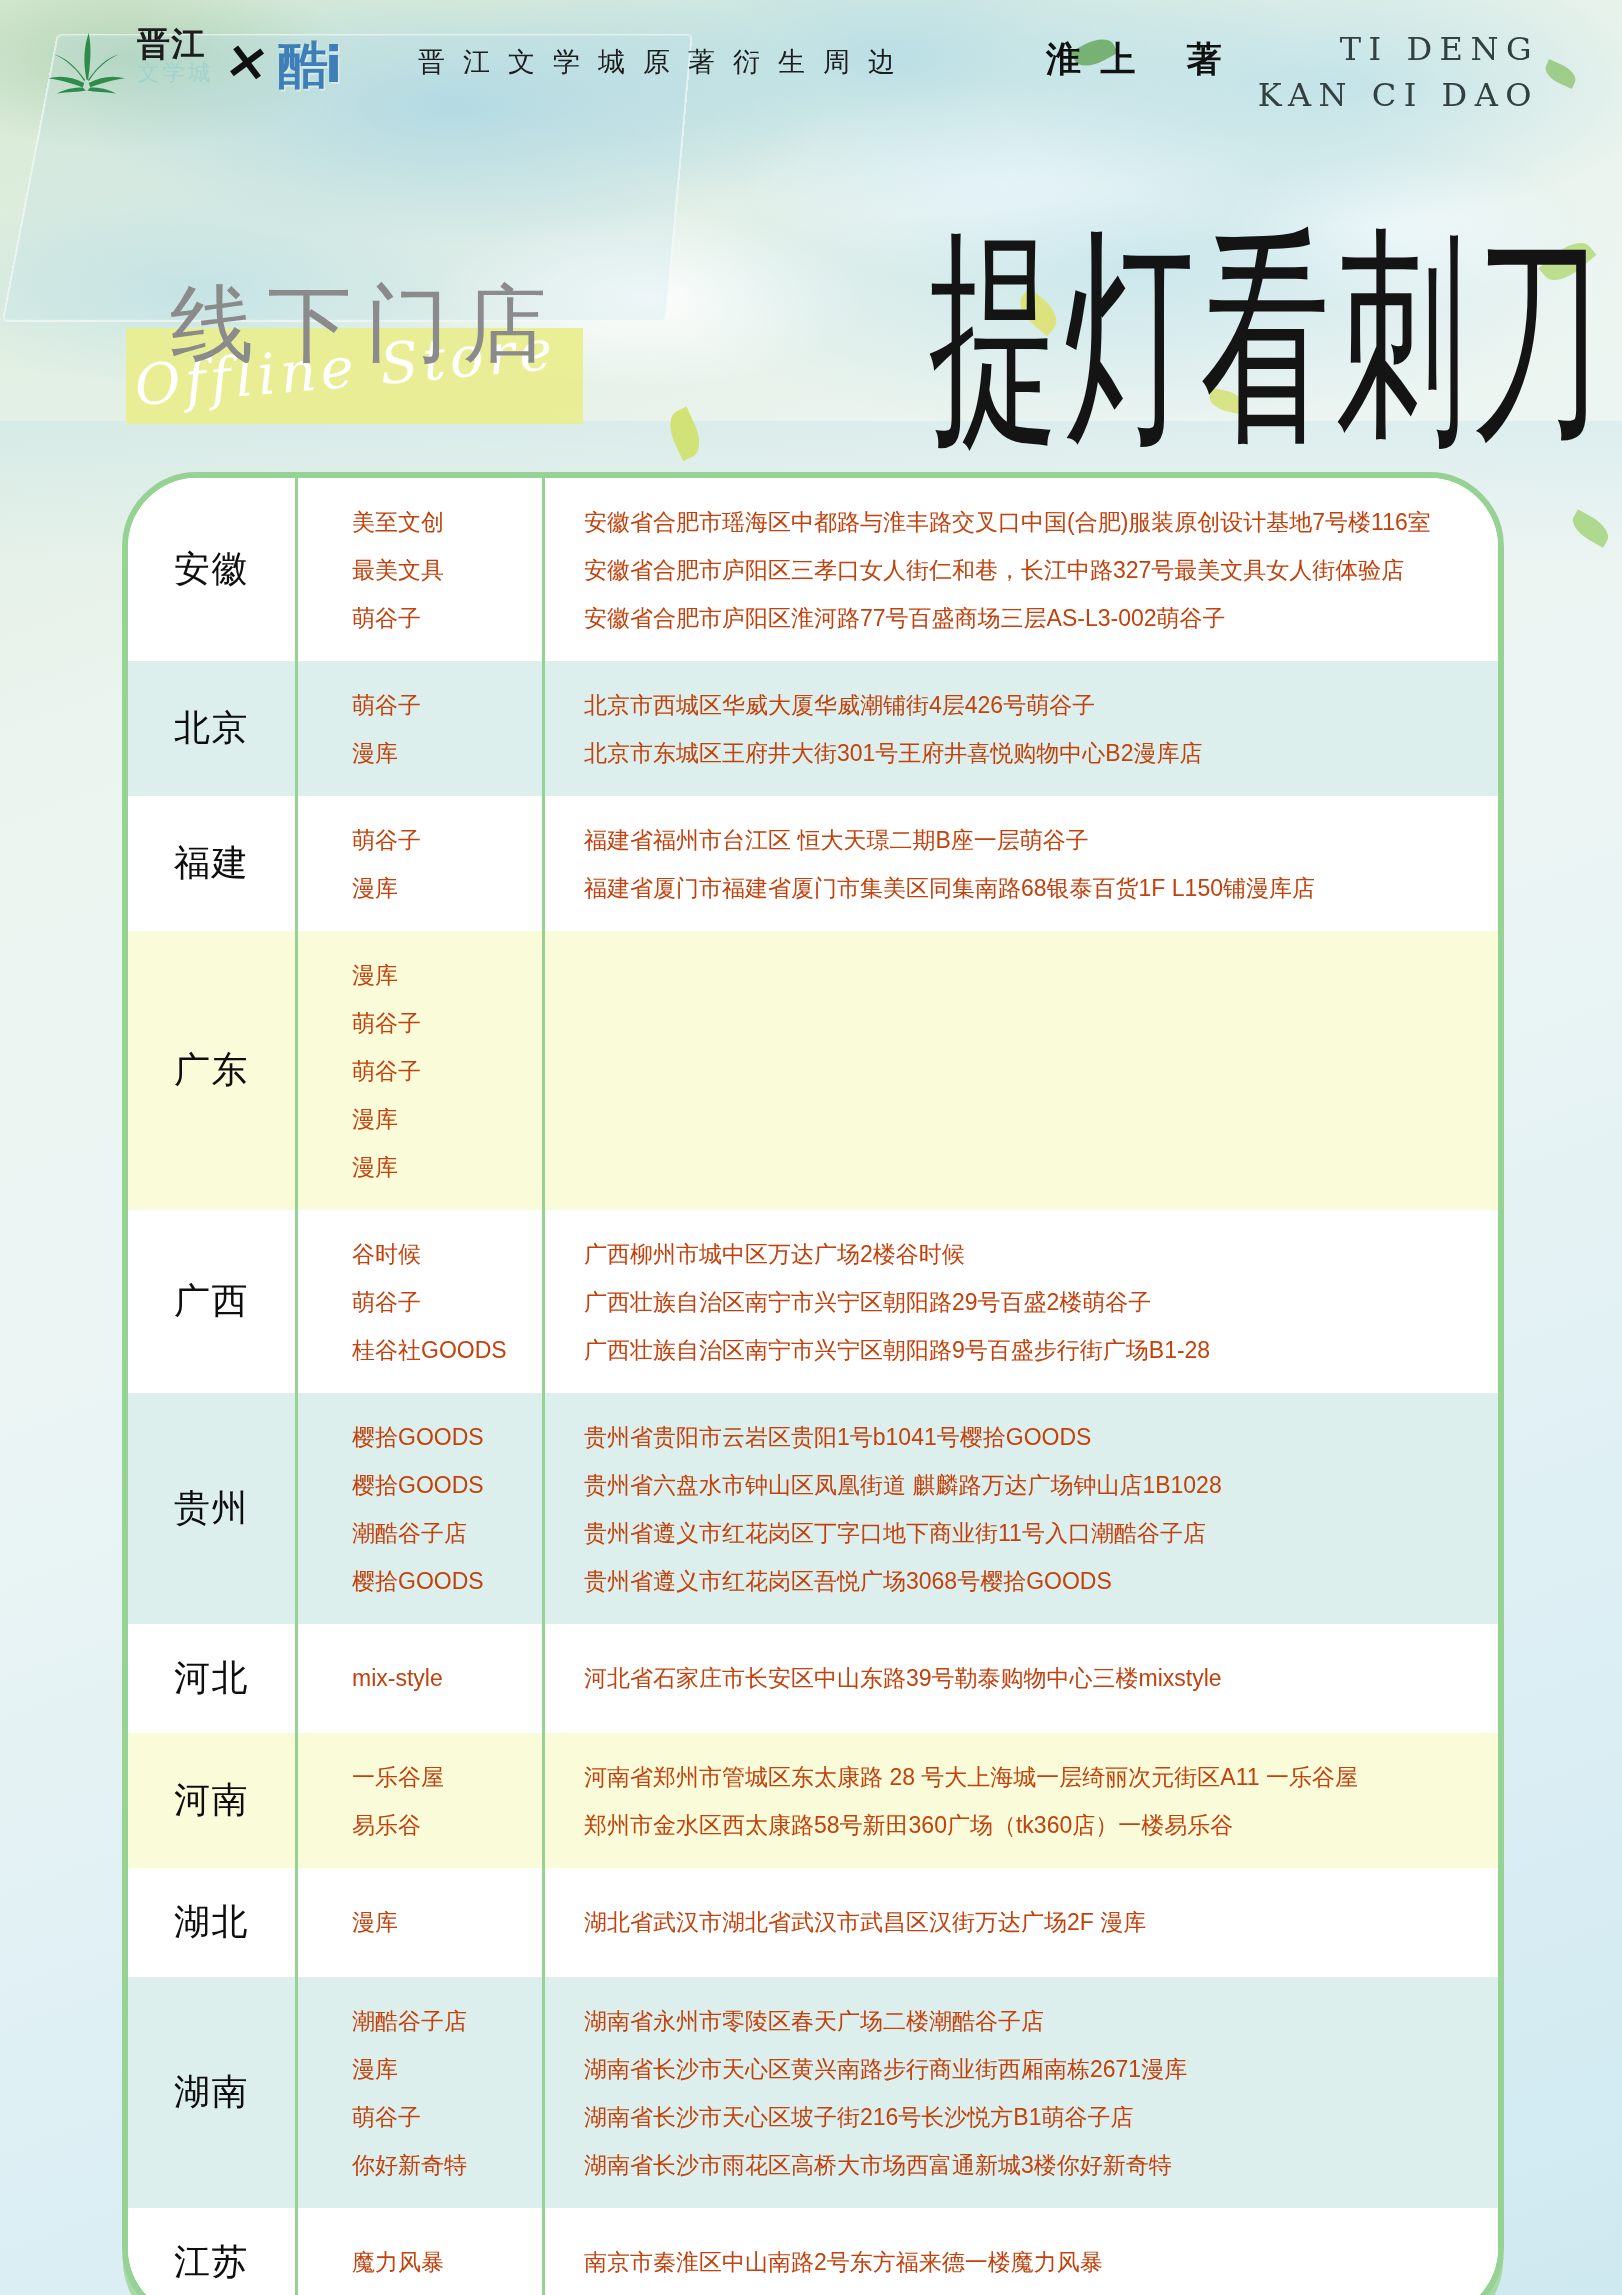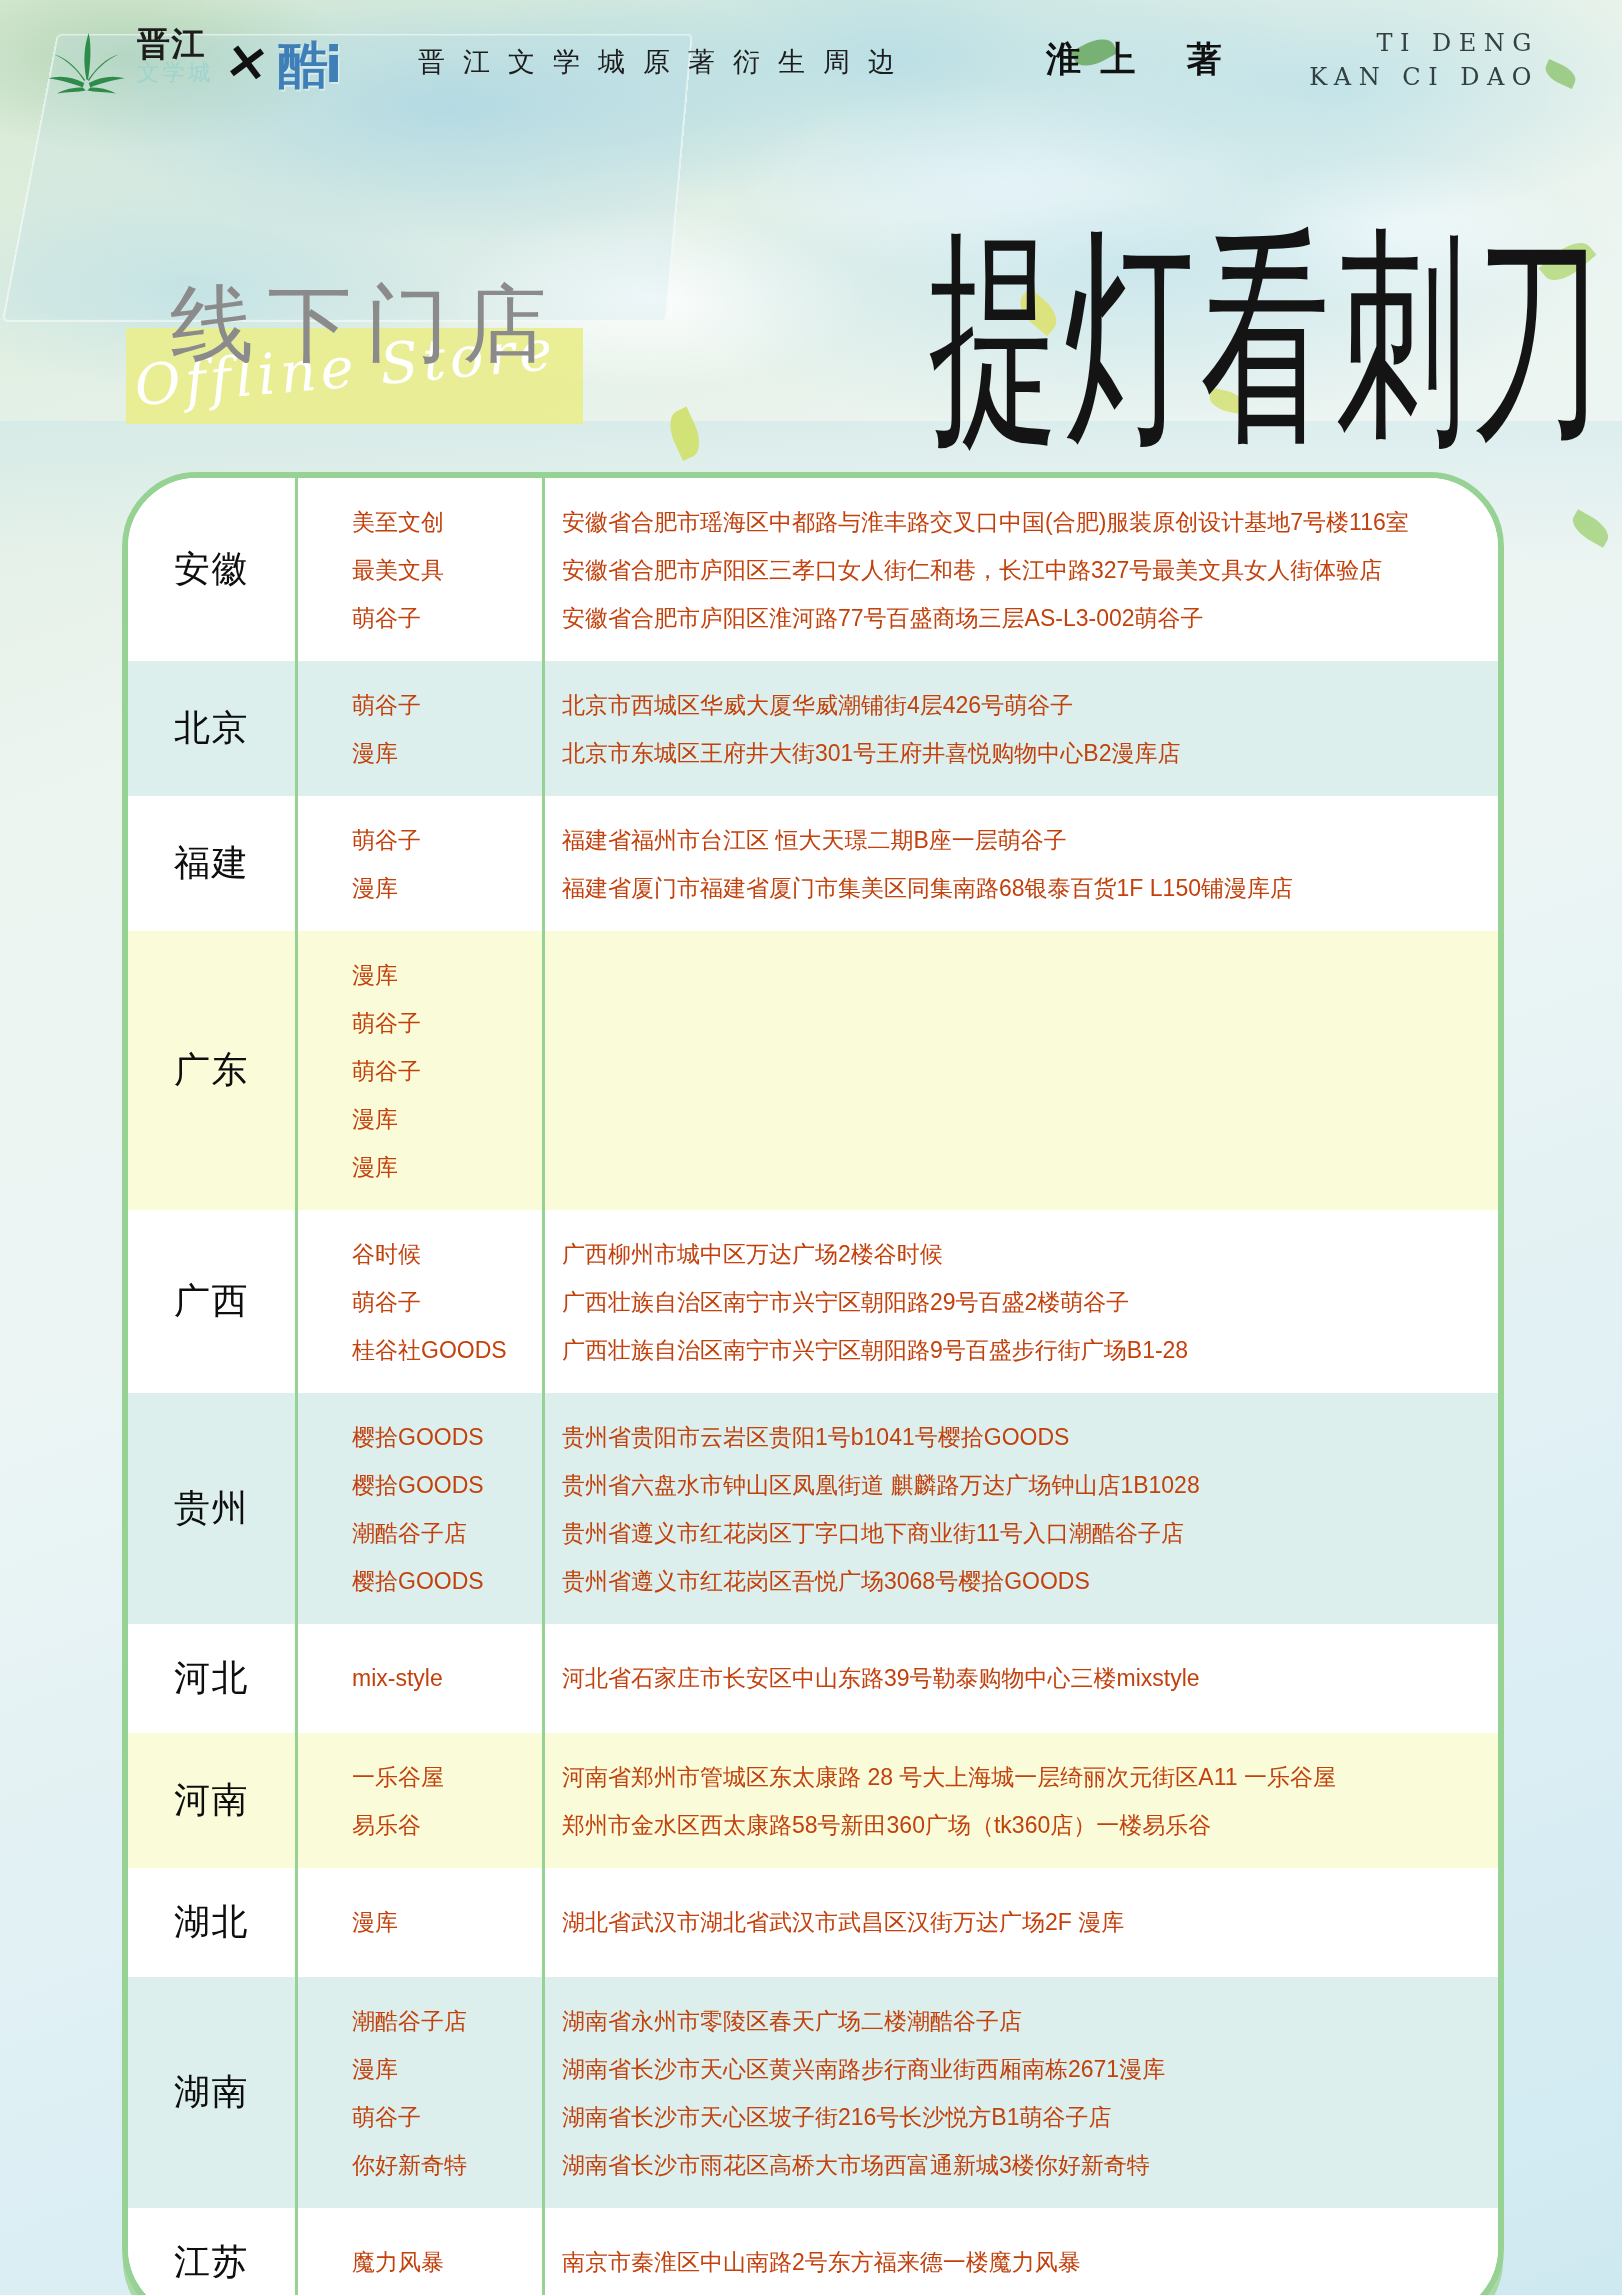--- a/index.html
+++ b/index.html
@@ -47,21 +47,21 @@
   .jj-mark{width:83px;height:68px;}
   .jj-text{margin-left:9px;line-height:1;}
   .jj-cn{font-family:"DejaVu Serif",serif;font-weight:bold;font-size:33px;color:#1d1d1d;letter-spacing:1.5px;}
   .jj-sub{font-size:22.5px;color:#9fd3cf;letter-spacing:3px;margin-top:1.5px;}
   .jj-url{font-size:8.3px;color:#b9ddd9;letter-spacing:1.5px;margin-top:3px;}
   .x-sep{position:absolute;left:225px;top:30px;font-size:53px;font-weight:bold;color:#111;transform:rotate(8deg);font-family:"DejaVu Sans",sans-serif;}
   .x-leafbg{position:absolute;left:219px;top:56px;width:42px;height:53px;background:#e7e96e;border-radius:50% 50% 50% 50%/60% 60% 40% 40%;transform:rotate(-12deg);opacity:.9;z-index:-1;}
   .cool-logo{position:absolute;left:278px;top:32px;font-weight:bold;font-size:50px;color:#3f7fb8;font-family:"DejaVu Sans",sans-serif;letter-spacing:-3px;text-shadow:1.5px 1.5px 0 rgba(255,255,255,.4);}
   .tagline{position:absolute;left:418px;top:44px;font-size:27px;letter-spacing:18px;color:#1d1d1d;}
   .author{position:absolute;left:1046px;top:36px;font-family:"DejaVu Serif",serif;font-size:35px;letter-spacing:19.5px;color:#111;font-weight:bold;}
-  .roman{position:absolute;right:53px;top:25.5px;text-align:right;font-family:"DejaVu Serif",serif;font-size:24px;letter-spacing:7.5px;color:#32403f;line-height:1.45;}
+  .roman{position:absolute;right:53px;top:25.5px;text-align:right;font-family:"DejaVu Serif",serif;font-size:32px;letter-spacing:7.5px;color:#32403f;line-height:1.45;}
 
   
   .offline-wrap{position:absolute;left:120px;top:263px;width:526px;height:173px;}
   .offline-hl{position:absolute;left:6px;top:65px;width:457px;height:96px;background:var(--highlight);opacity:.92;}
   .offline-cn{position:absolute;left:50px;top:4.5px;font-family:"DejaVu Serif",serif;font-size:84px;letter-spacing:13.5px;color:#8b8b8b;font-weight:500;}
   .offline-script{position:absolute;left:13.5px;top:72px;font-family:"DejaVu Serif",serif;font-style:italic;font-size:56px;color:#ffffff;letter-spacing:4.5px;transform:rotate(-5deg);white-space:nowrap;}
   .big-title{position:absolute;left:864px;top:186px;width:721px;text-align:center;
     font-family:"DejaVu Serif",serif;font-size:158px;color:#141414;letter-spacing:7.5px;white-space:nowrap;
     transform:scale(.82,1.45);transform-origin:center top;font-weight:500;}
 
@@ -69,21 +69,21 @@
   .stable{position:absolute;left:122px;top:472px;width:1370px;background:#ffffff;
     border:6.8px solid var(--green);border-radius:75px;overflow:hidden;
     box-shadow:0 12px 0 -0.8px var(--green-soft);}
   .trow{display:grid;grid-template-columns:167px 250px 1fr;}
   .trow.cyan{background:var(--row-cyan);}
   .trow.yellow{background:var(--row-yellow);}
   .trow.white{background:#ffffff;}
   .cell{padding:19.5px 0;}
   .cell.prov{display:flex;align-items:center;justify-content:center;font-size:36px;letter-spacing:1.5px;color:#0e0e0e;font-weight:500;padding:19.5px 0;border-radius:29px;}
   .cell.names{border-left:3.8px solid var(--green);border-right:3.8px solid var(--green);padding-left:54px;}
-  .cell.addrs{padding-left:17px;padding-right:22.5px;}
+  .cell.addrs{padding-left:39px;padding-right:22.5px;}
   .line{line-height:48px;font-size:23px;color:#c2410c;white-space:nowrap;}
   .trow.single .cell{padding-top:30px;padding-bottom:30px;}
 </style>
 </head>
 <body>
 
 <div class="page">
 
   <div class="sky"></div>
   <div class="sky2"></div>

